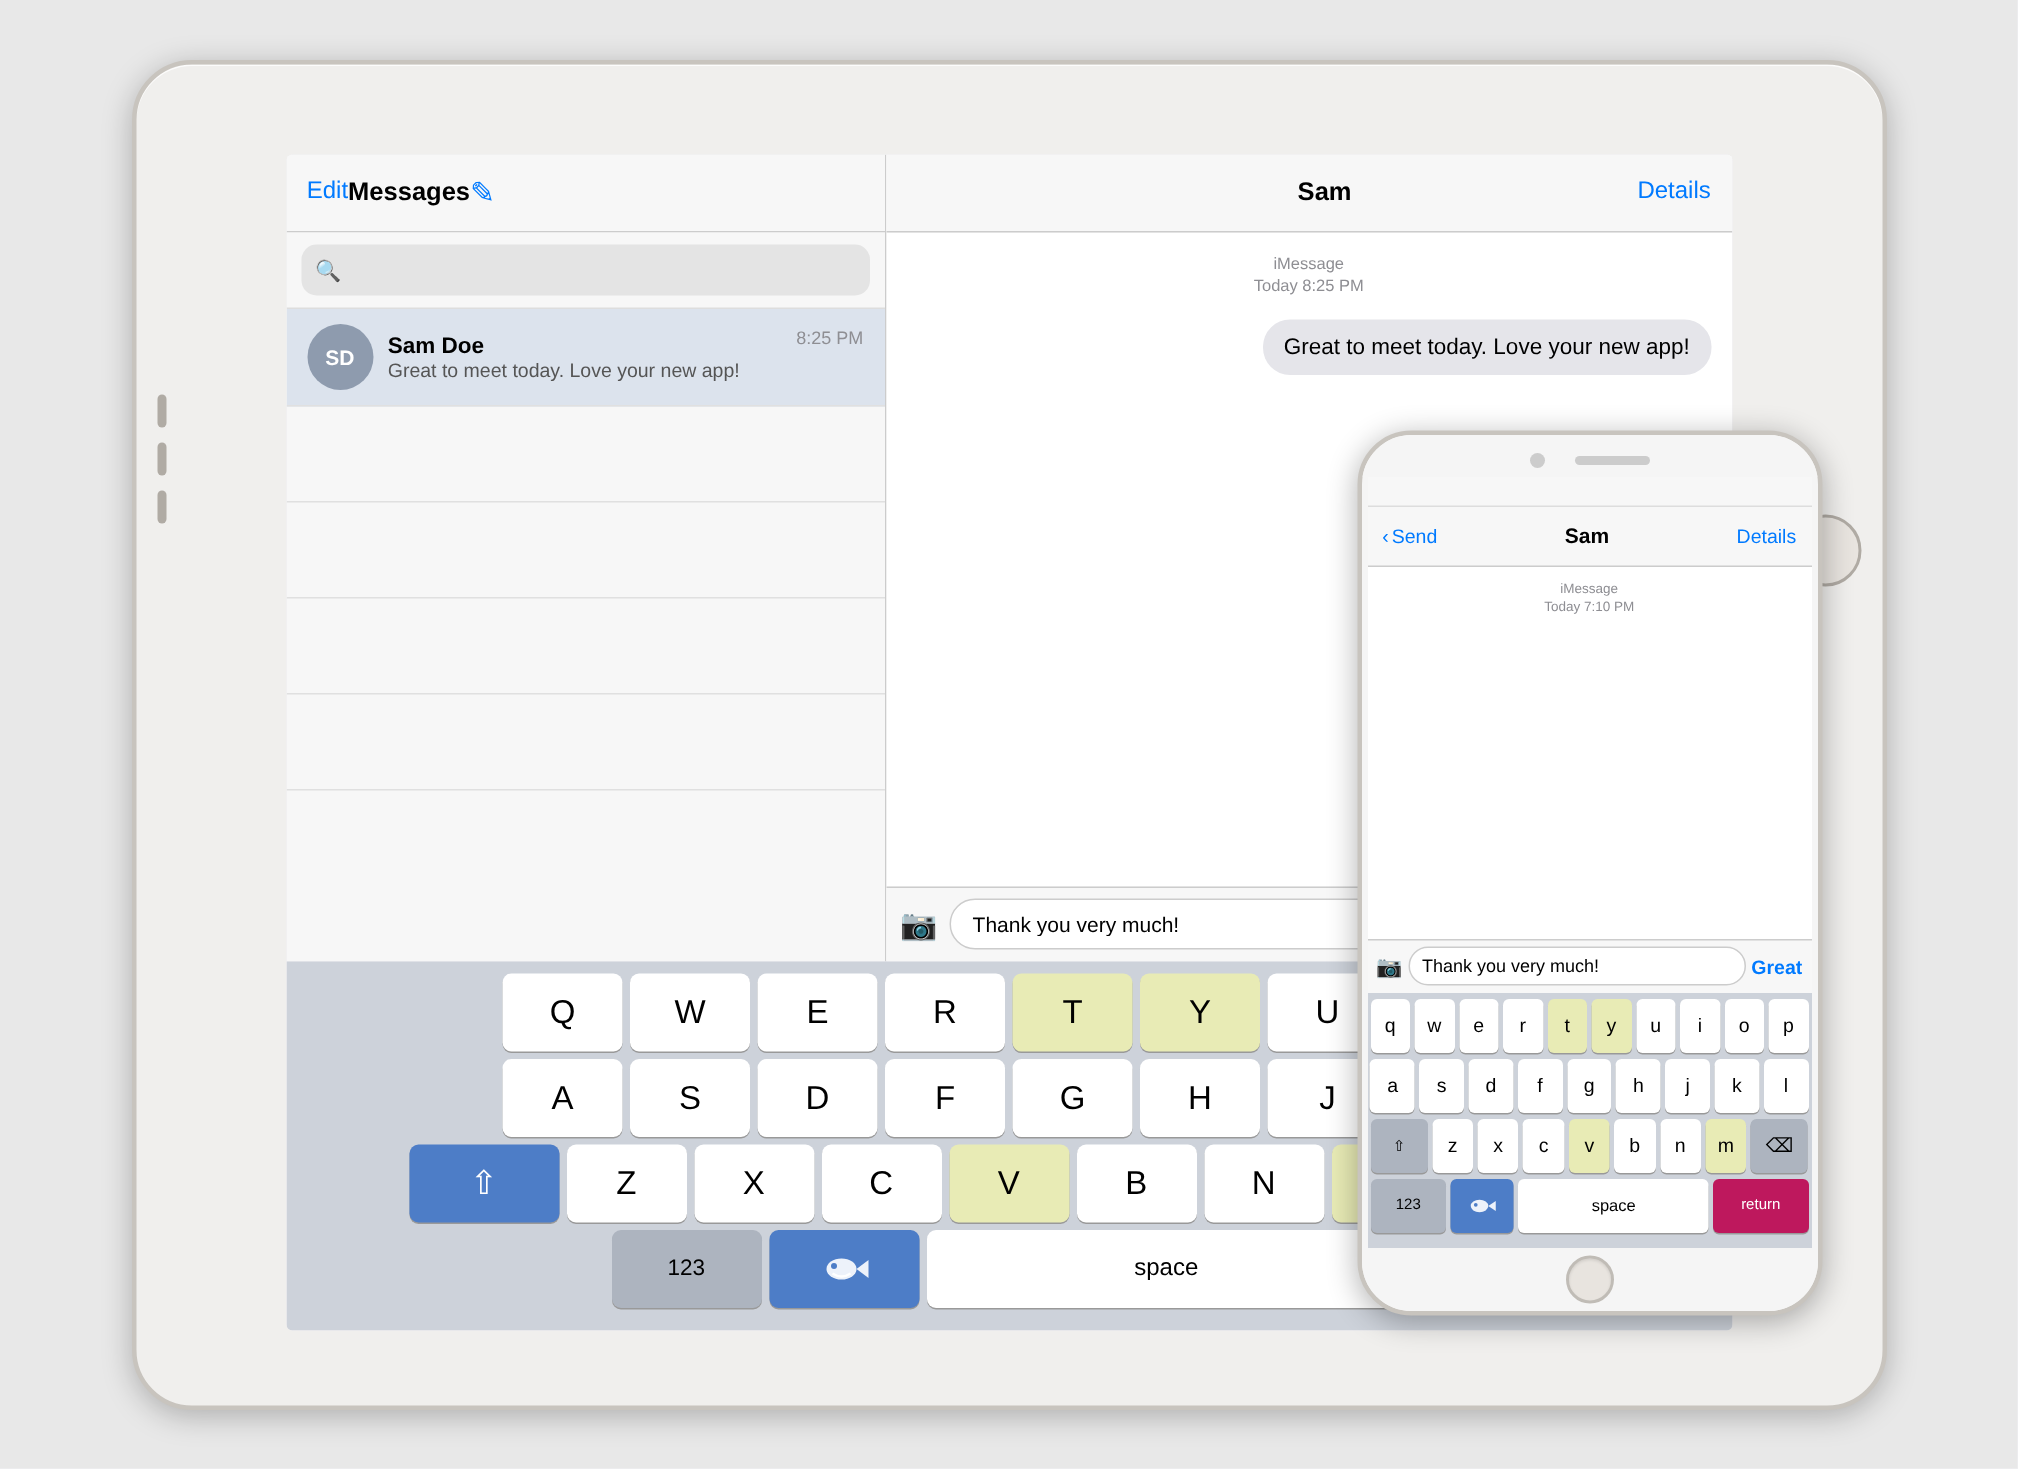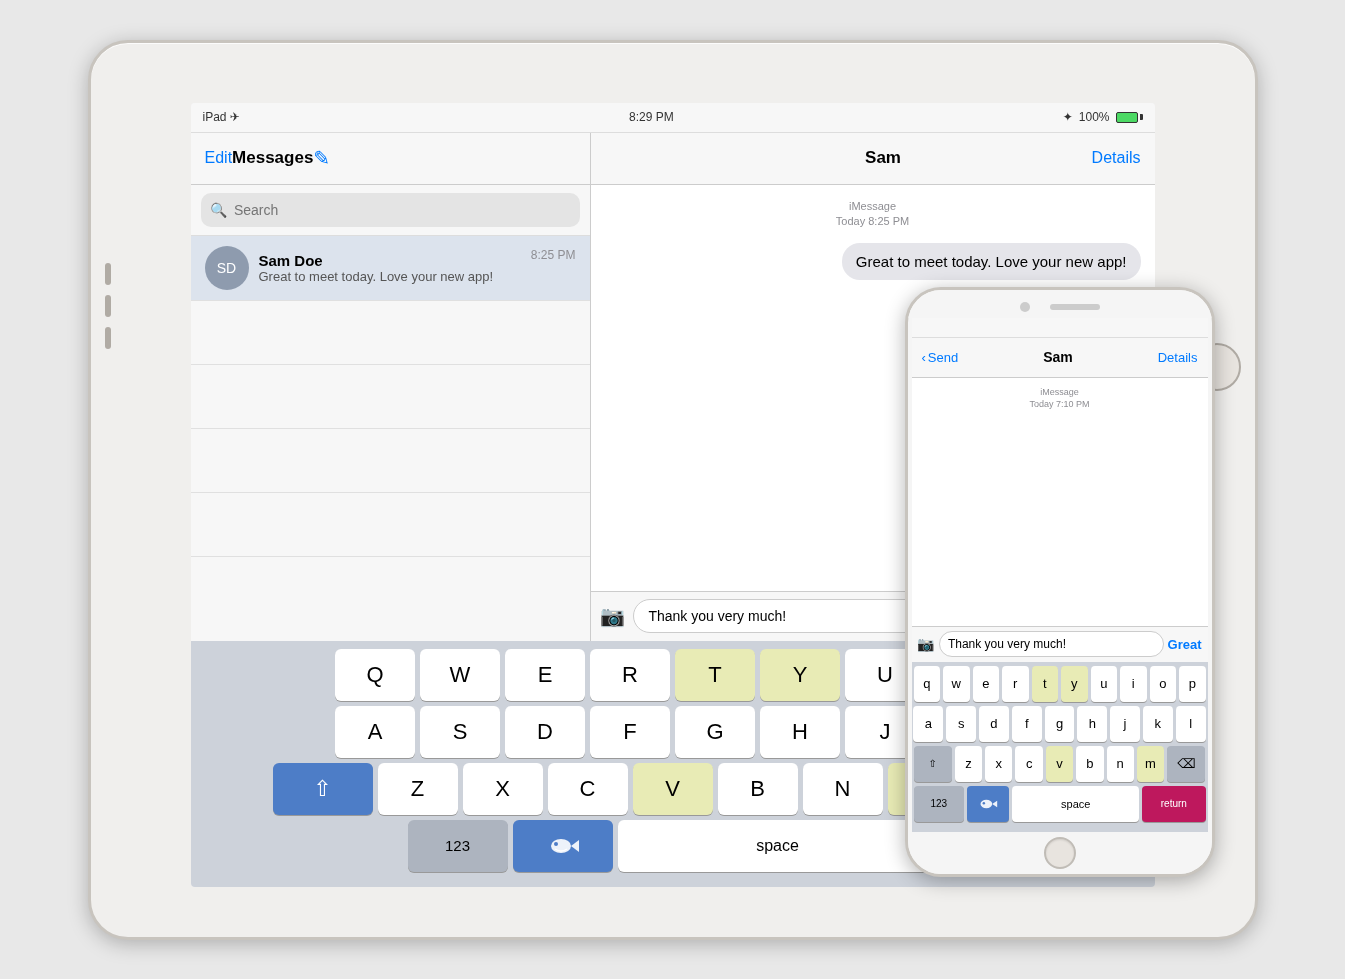--- a/index.html
+++ b/index.html
@@ -146,21 +146,21 @@
     .conversation-avatar {
       width: 44px;
       height: 44px;
       border-radius: 50%;
       background: #8e9bae;
       display: flex;
       align-items: center;
       justify-content: center;
       color: white;
       font-size: 14px;
-      font-weight: 400;
+      font-weight: 700;
       flex-shrink: 0;
       margin-right: 10px;
     }
     .conversation-info { flex: 1; min-width: 0; }
     .conversation-name { font-size: 15px; font-weight: 700; color: #000; }
     .conversation-preview { font-size: 13px; color: #555; white-space: nowrap; overflow: hidden; text-overflow: ellipsis; }
     .conversation-time { font-size: 12px; color: #8e8e93; flex-shrink: 0; margin-left: 6px; align-self: flex-start; margin-top: 2px; }
 
     .empty-rows { flex: 1; }
     .empty-row { border-bottom: 1px solid #e0e0e0; height: 64px; }
@@ -490,48 +490,33 @@
     <div class="side-btn"></div>
     <div class="side-btn"></div>
   </div>
 
   <div class="ipad-side-right">
     <div class="home-btn-right"></div>
   </div>
 
   <div class="ipad-screen">
 
-    <div class="ipad-status-bar">
-      <div class="ipad-status-left">
-        <span>iPad ✈</span>
-      </div>
-      <div class="ipad-status-center">8:29 PM</div>
-      <div class="ipad-status-right">
-        <span>✦</span>
-        <span>100%</span>
-        <div class="battery-icon">
-          <div class="battery-body"></div>
-          <div class="battery-tip"></div>
-        </div>
-      </div>
-    </div>
 
     <div class="ipad-content">
 
       <div class="messages-list-panel">
         <div class="messages-header">
           <span class="messages-header-edit">Edit</span>
           <span class="messages-header-title">Messages</span>
           <span class="compose-icon">✎</span>
         </div>
 
         <div class="search-bar-container">
           <div class="search-bar">
             <span class="search-bar-icon">🔍</span>
-            <input type="text" placeholder="Search" style="">
           </div>
         </div>
 
         <div class="conversation-item">
           <div class="conversation-avatar">SD</div>
           <div class="conversation-info">
             <div class="conversation-name">Sam Doe</div>
             <div class="conversation-preview">Great to meet today. Love your new app!</div>
           </div>
           <div class="conversation-time">8:25 PM</div>

